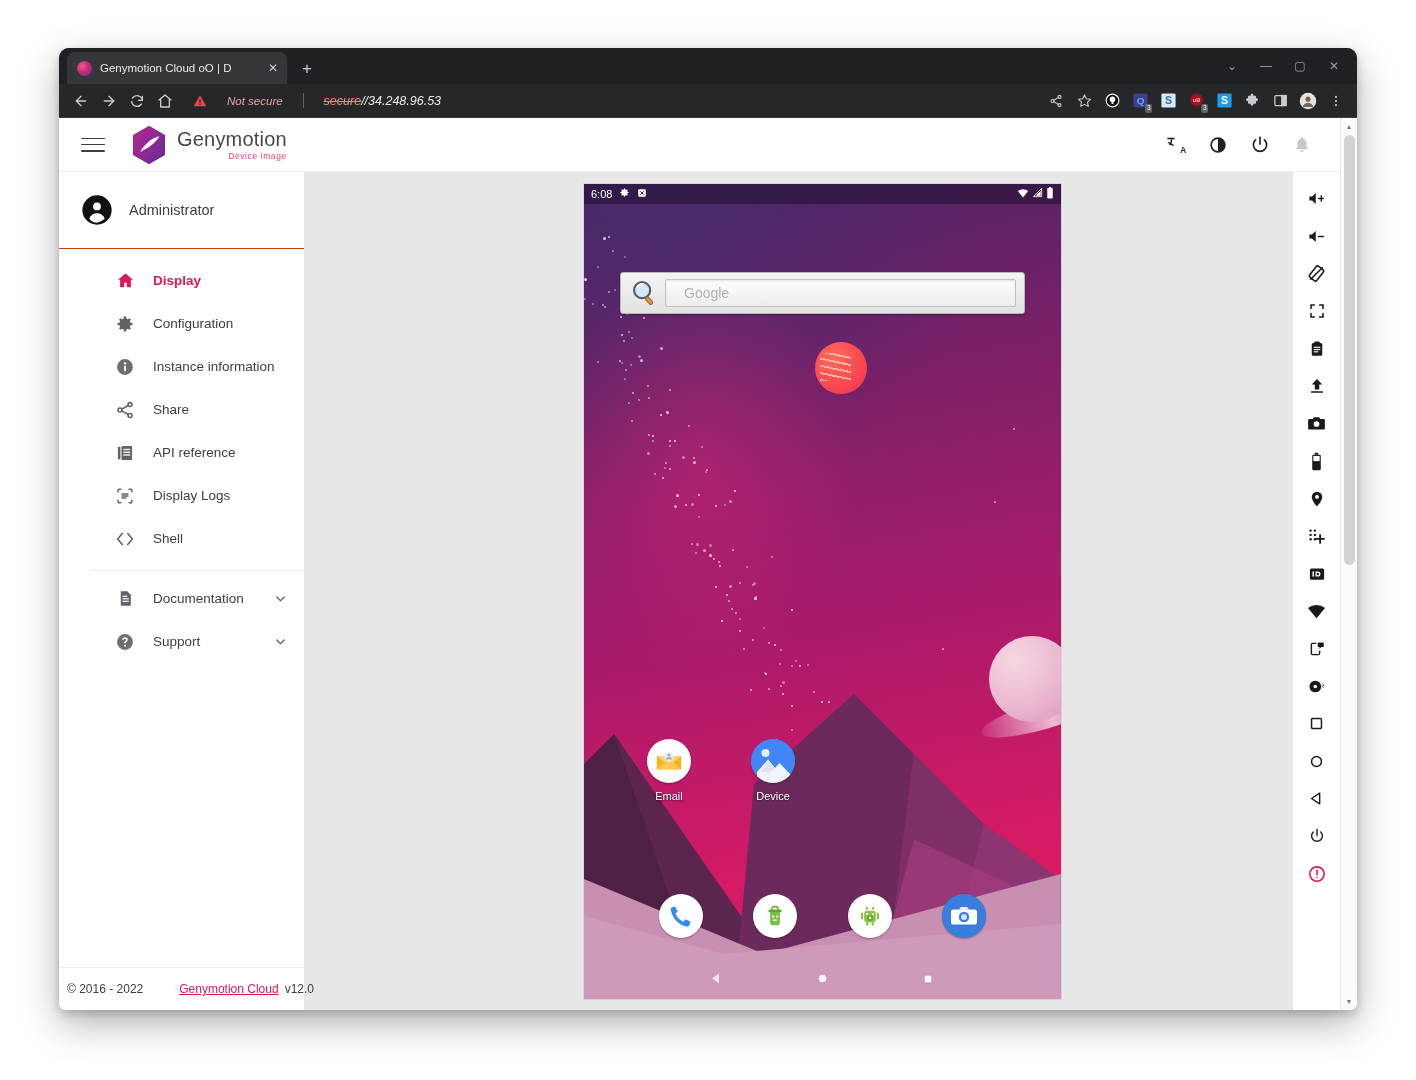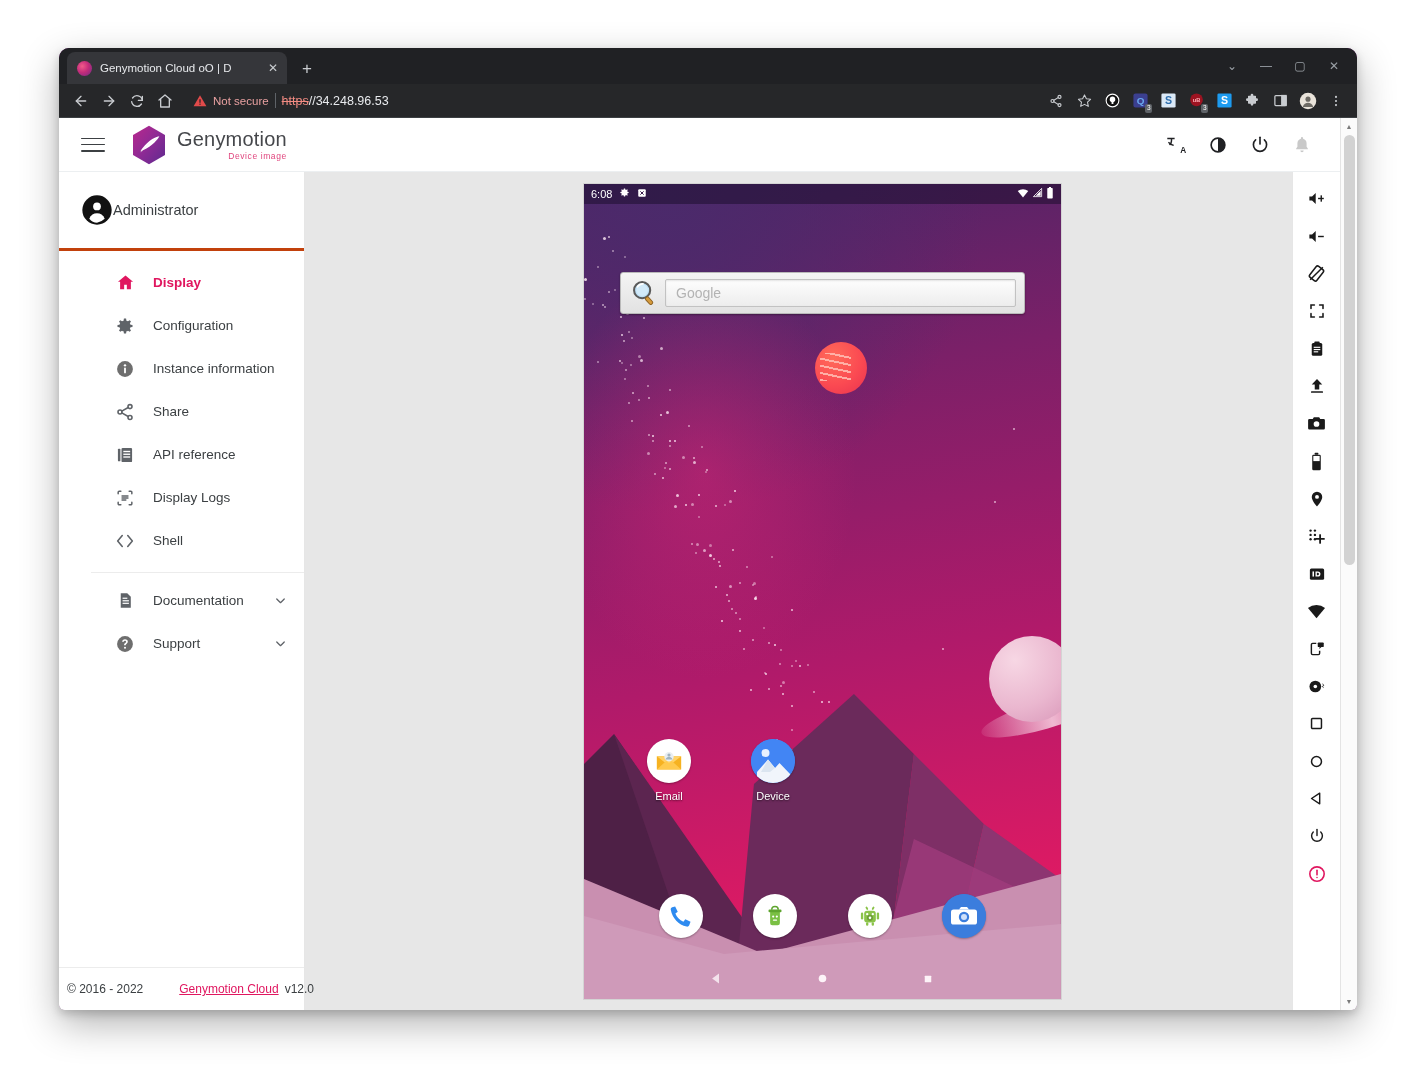--- a/index.html
+++ b/index.html
@@ -78,24 +78,25 @@
     display: flex; align-items: center;
     padding: 0 8px;
     border-bottom: 1px solid #3c4043;
   }
   .nav-btn {
     width: 28px; height: 28px;
     display: flex; align-items: center; justify-content: center;
     color: #c9ccd0;
   }
   #address-area {
-    display: flex; align-items: center; gap: 6px;
+    display: flex; align-items: center; gap: 20px;
     margin-left: 14px;
     flex: 1 1 auto;
     min-width: 0;
+    font-style: italic;
   }
   #warn-triangle { display:flex; align-items:center; }
   #not-secure-label { font-size: 11.5px; color: #e8a0a0; white-space: nowrap; }
   #url-divider { width:1px; height:15px; background:#5f6368; }
   #url-text { font-size: 12.5px; color:#e8eaed; white-space: nowrap; }
   #url-text .scheme { color:#f28b82; text-decoration: line-through; }
   #toolbar-icons { display:flex; align-items:center; gap: 2px; margin-left: 10px; }
   .tb-icon {
     width: 26px; height: 26px;
     display:flex; align-items:center; justify-content:center;
@@ -139,23 +140,23 @@
 
   
   #sidebar {
     position:absolute; left:0; top:54px; bottom:0;
     width: 246px; background:#ffffff;
     display:flex; flex-direction:column;
     border-right: 1px solid #e6e6e6;
     z-index: 4;
   }
   #user-block {
-    display:flex; align-items:center; 
+    display:flex; align-items:center; gap:16px;
     padding: 22px 0 22px 22px;
-    border-bottom:3px solid #c2410c;
+    border-bottom:1px solid #c2410c;
   }
   #avatar-icon { width:32px; height:32px; flex:0 0 auto; }
   #user-name { font-size:14.5px; color:#3c4043; }
 
   #nav-list { padding-top: 10px; padding-left: 32px; }
   .nav-item {
     display:flex; align-items:center;
     height: 43px;
     padding-left: 22px; padding-right: 16px;
     gap: 16px;
@@ -256,21 +257,21 @@
     border-radius: 3px;
     box-shadow: 0 1px 2px rgba(0,0,0,0.35);
     display:flex; align-items:center; padding: 0 8px; gap: 6px;
     z-index: 3;
   }
   #search-magnifier { width:30px; height:30px; flex:0 0 auto; }
   #search-input-box {
     flex:1 1 auto; height: 28px;
     background: linear-gradient(#fdfdfd, #ededed);
     border:1px solid #c2c2c2; border-radius:2px;
-    display:flex; align-items:center; padding-left:10px;
+    display:flex; align-items:center; padding-left:18px;
     font-size:14px; color:#b3b3b3;
     box-shadow: inset 0 1px 2px rgba(0,0,0,0.10);
   }
 
   
   .app-row { position:absolute; z-index:3; display:flex;align-items:flex-end; }
   #home-apps { left: 52px; top: 555px; gap: 38px; }
   .app-item { width:66px; display:flex; flex-direction:column; align-items:center; gap:7px; }
   .app-circle {
     width:44px; height:44px; border-radius:50%;
@@ -370,21 +371,21 @@
     <div id="address-area">
       <span id="warn-triangle">
         <svg width="14" height="14" viewBox="0 0 24 24" fill="#e04a4a">
             <path d="M12 2 1 21h22L12 2z"></path>
             <rect x="11" y="9" width="2" height="6" fill="#202124"></rect>
             <rect x="11" y="16.5" width="2" height="2" fill="#202124"></rect>
           </svg>
       </span>
       <span id="not-secure-label">Not secure</span>
       <span id="url-divider"></span>
-      <span id="url-text"><span class="scheme">https</span><span>//34.248.96.53</span></span>
+      <span id="url-text"><span class="scheme">secure</span><span>//34.248.96.53</span></span>
     </div>
 
     <div id="toolbar-icons">
       <div class="tb-icon">
         <svg width="14" height="14" viewBox="0 0 24 24" fill="none" stroke="currentColor" stroke-width="2" stroke-linecap="round">
             <circle cx="18" cy="5" r="2.6"></circle>
             <circle cx="6" cy="12" r="2.6"></circle>
             <circle cx="18" cy="19" r="2.6"></circle>
             <line x1="8.4" y1="10.8" x2="15.6" y2="6.2"></line>
             <line x1="8.4" y1="13.2" x2="15.6" y2="17.8"></line>

